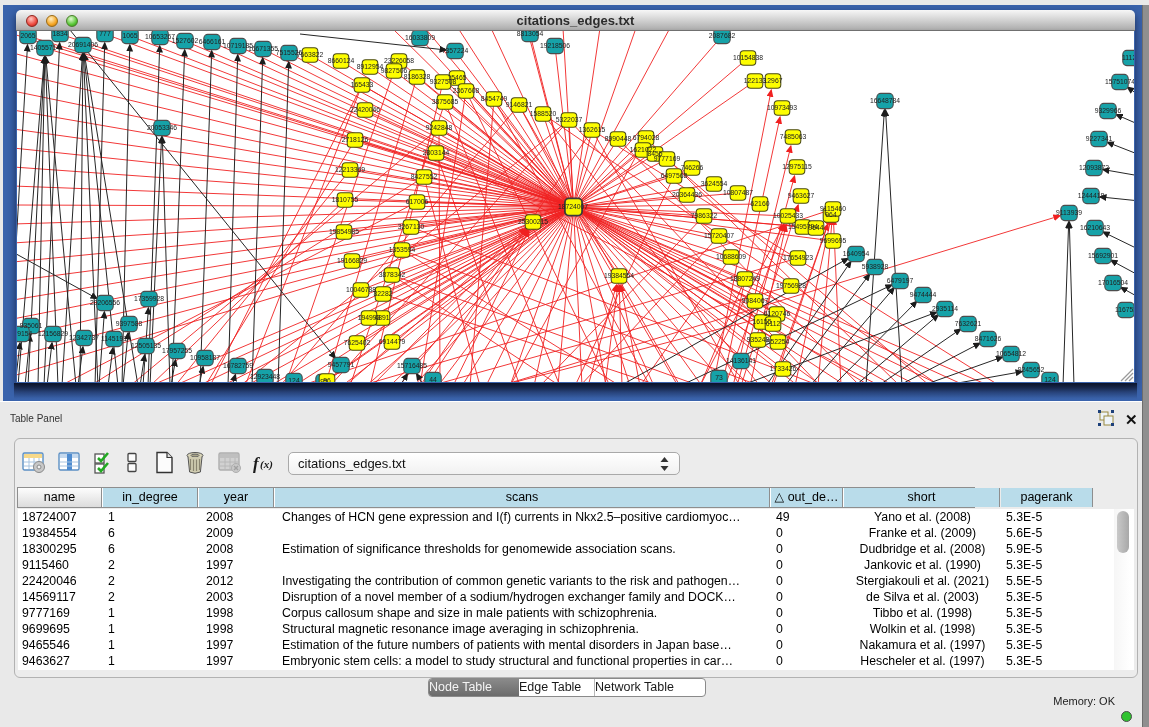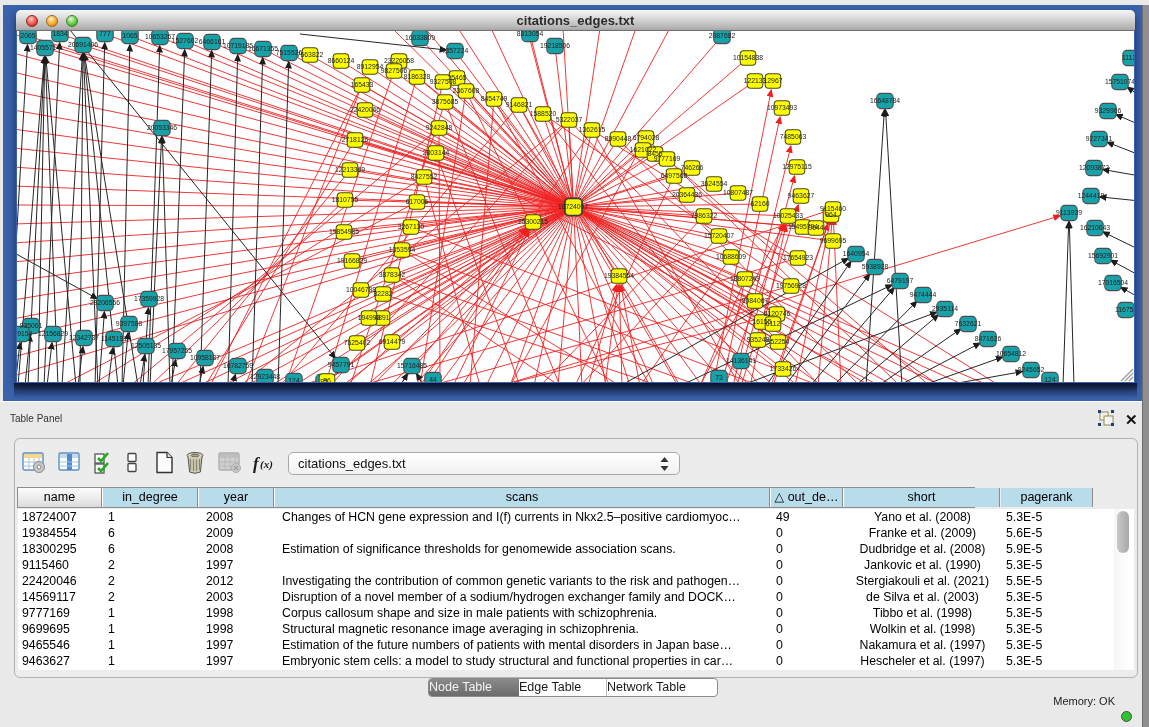--- a/index.html
+++ b/index.html
@@ -21,21 +21,21 @@
 .tbody{position:absolute;left:3px;top:70px;width:1116px;height:161px;background:#fff}
 .tr{position:absolute;left:0;width:1096px;height:16px;font-size:12.3px;color:#000;white-space:nowrap}
 .tr span{position:absolute;top:1px}
 .c1{left:7px}.c2{left:93px}.c3{left:191px}.c4{left:267px}.c5{left:761px}
 .c6{left:829px;width:157px;text-align:center}.c7{left:991px}
 #sbar{position:absolute;left:1099px;top:70px;width:17px;height:161px;background:linear-gradient(90deg,#f6f6f6,#fff)}
 #sthumb{position:absolute;left:1102px;top:72px;width:12px;height:42px;background:linear-gradient(90deg,#c9c9c9,#a8a8a8);border-radius:6px}
 #tabs{position:absolute;left:428px;top:276px;height:19px;border:1px solid #8a8a8a;border-radius:4px;overflow:hidden;background:#fff;font-size:12.5px;line-height:17px;text-align:left}
 #tabs div{float:left;height:100%}
 #t1{width:90px;background:linear-gradient(#8a8a8a,#6b6b6b);color:#f4f4f4}
-#t2{width:88px;color:#1a1a1a;border-right:1px solid #b9b9b9}
+#t2{width:76px;color:#1a1a1a;border-right:1px solid #b9b9b9}
 #t3{width:110px;color:#1a1a1a}
 #status{position:absolute;right:27px;top:293px;font-size:11px;color:#222}
 #mem{position:absolute;left:1121px;top:309px;width:11px;height:11px;border-radius:50%;background:#2fc32f;border:1px solid #4d4d4d}
 </style></head><body>
 <div id="desktop">
  <div id="win">
   <div id="tbar">
    <div class="tl" style="left:10px;background:radial-gradient(circle at 4px 3px,#ffc7c2,#ee4b40 60%,#a81c12);border:1px solid #92231c"></div>
    <div class="tl" style="left:30px;background:radial-gradient(circle at 4px 3px,#ffeec2,#f5a623 60%,#b86c0a);border:1px solid #9a6a14"></div>
    <div class="tl" style="left:50px;background:radial-gradient(circle at 4px 3px,#e2f8d2,#59c837 60%,#2e8812);border:1px solid #4a7d2a"></div>

